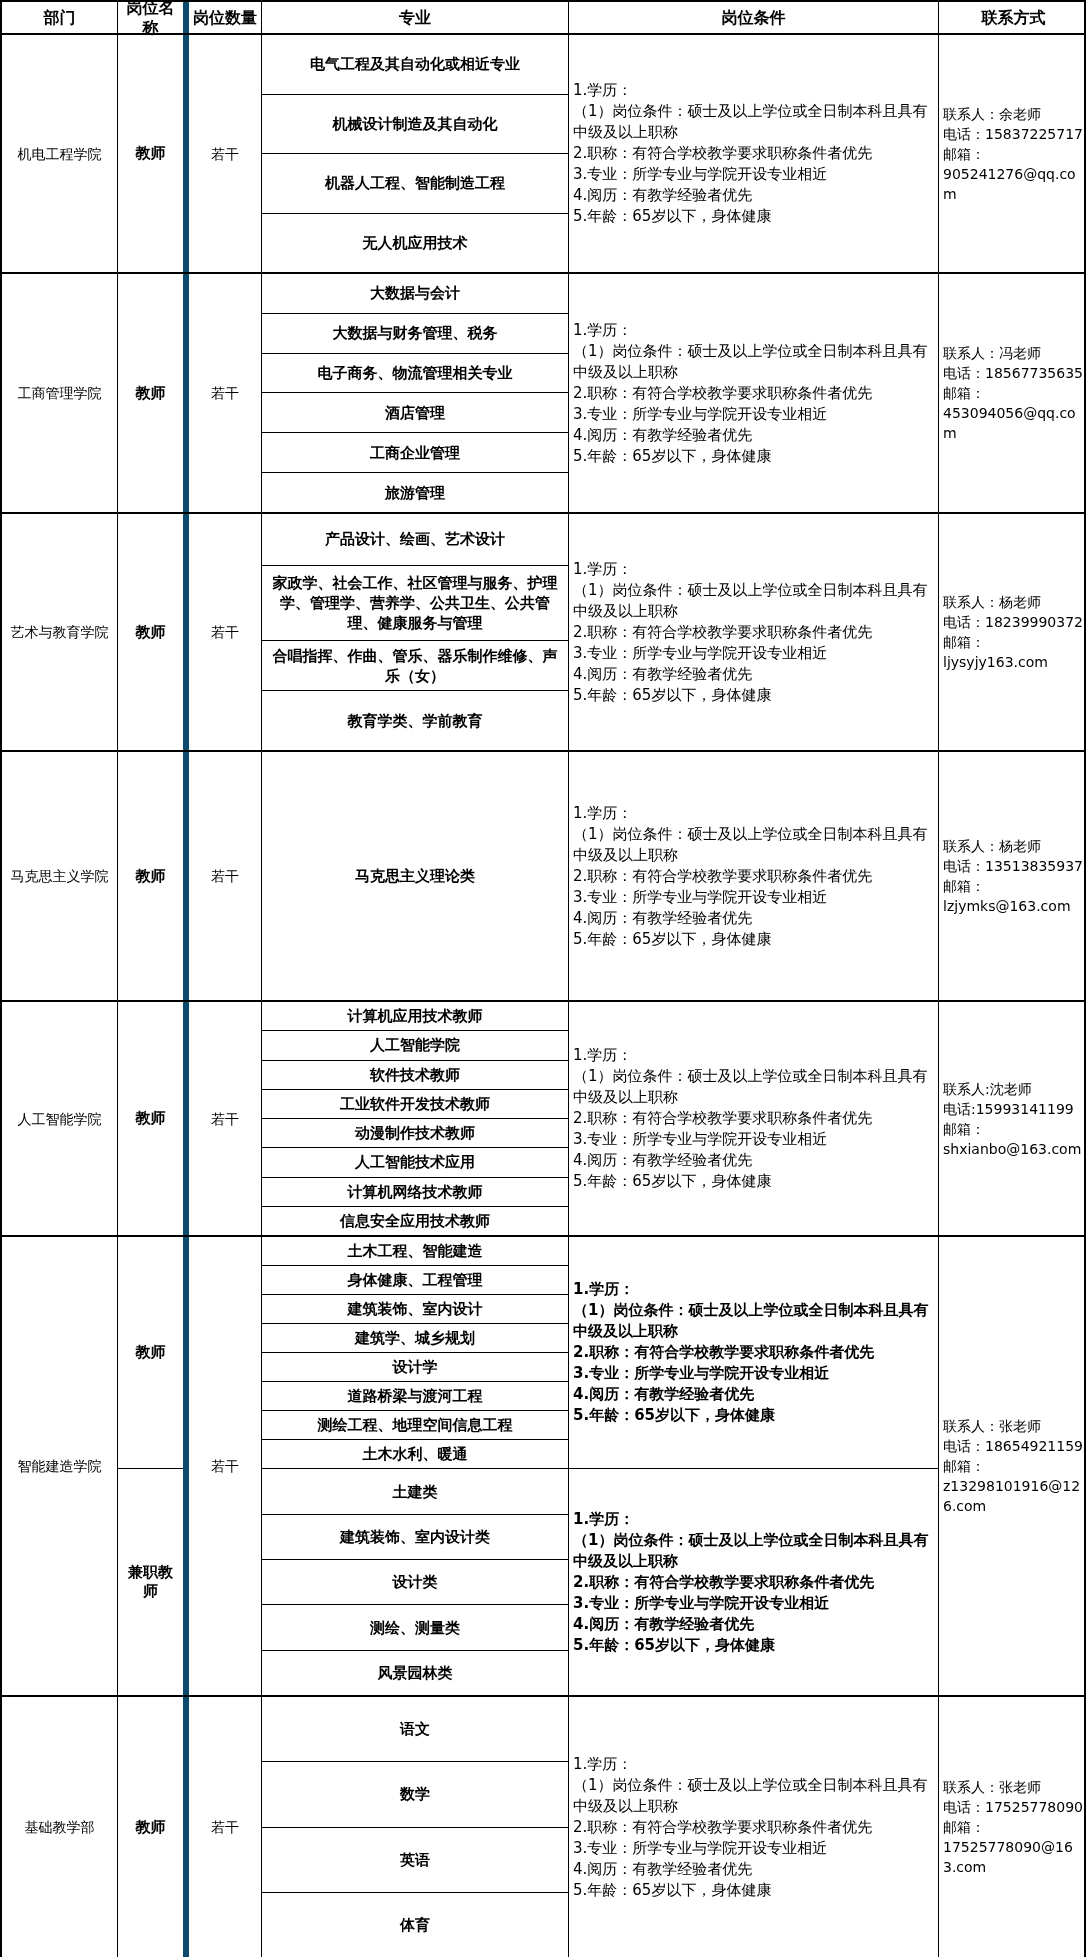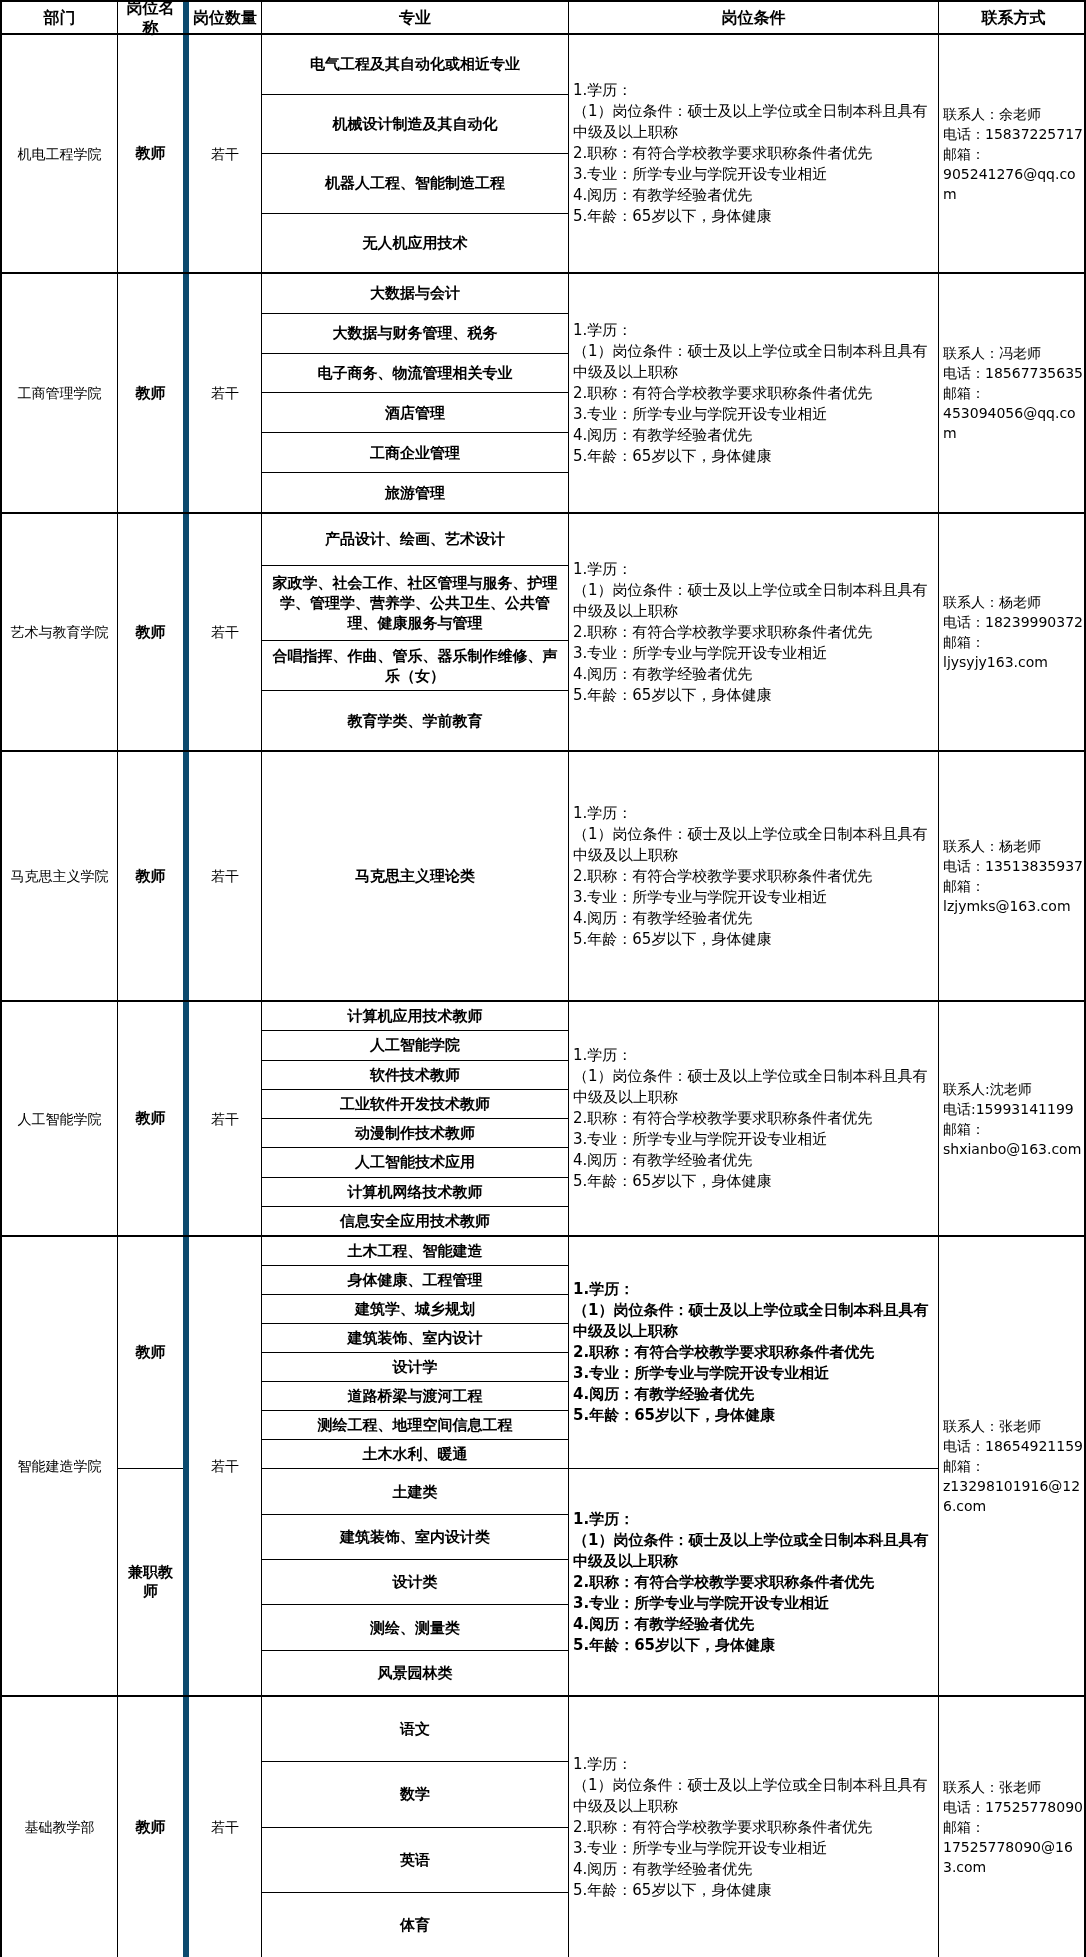--- a/index.html
+++ b/index.html
@@ -285,22 +285,22 @@
       </div>
       <div class="grp" style="flex:227">
         <div class="poscell">兼职教师</div>
       </div>
     </div>
     <div class="c3 ccell">若干</div>
     <div class="c4 colstack">
       <div class="grp grp-split" style="flex:233">
         <div class="major">土木工程、智能建造</div>
         <div class="major">身体健康、工程管理</div>
+        <div class="major">建筑装饰、室内设计</div>
         <div class="major">建筑学、城乡规划</div>
-        <div class="major">建筑装饰、室内设计</div>
         <div class="major">设计学</div>
         <div class="major">道路桥梁与渡河工程</div>
         <div class="major">测绘工程、地理空间信息工程</div>
         <div class="major">土木水利、暖通</div>
       </div>
       <div class="grp" style="flex:227">
         <div class="major">土建类</div>
         <div class="major">建筑装饰、室内设计类</div>
         <div class="major">设计类</div>
         <div class="major">测绘、测量类</div>

